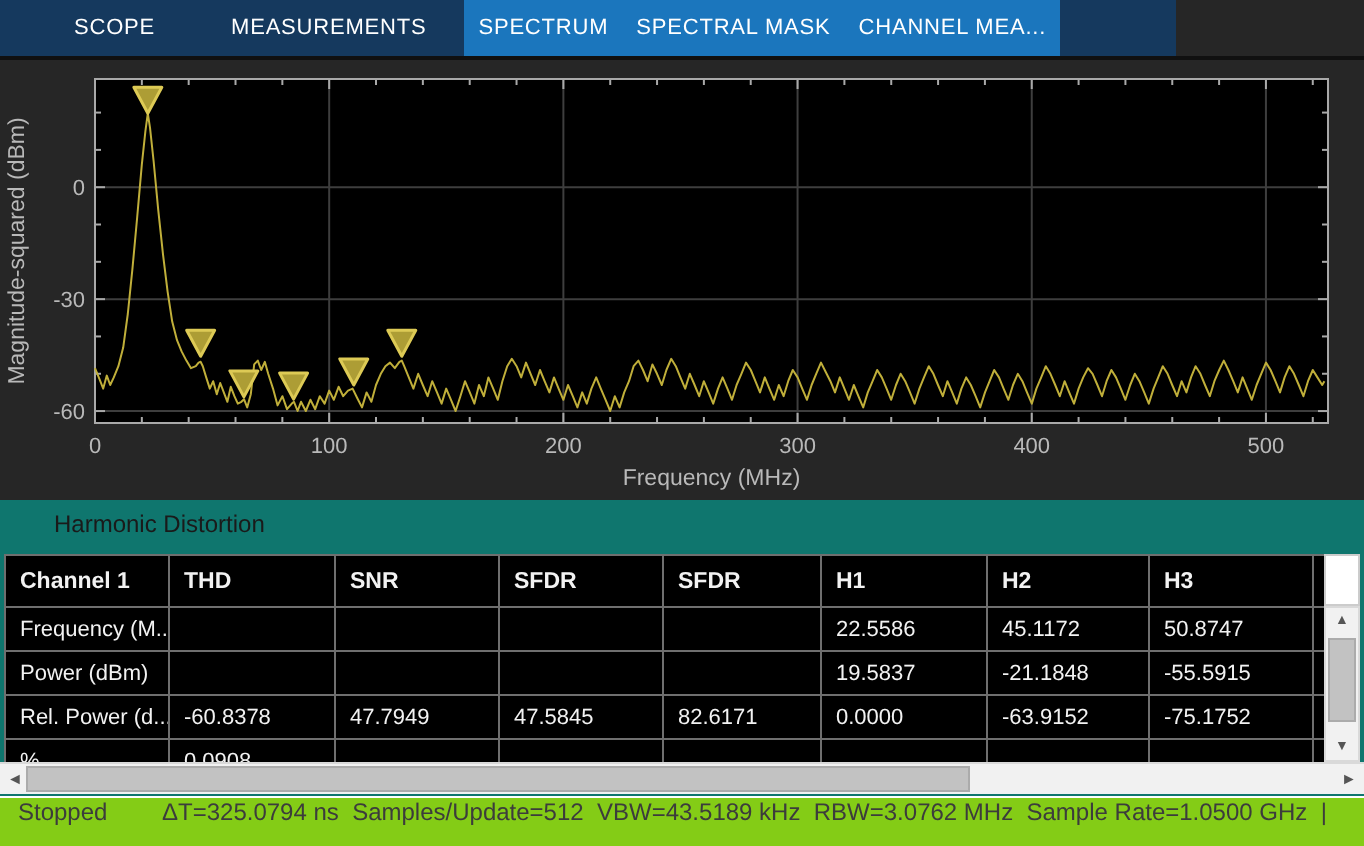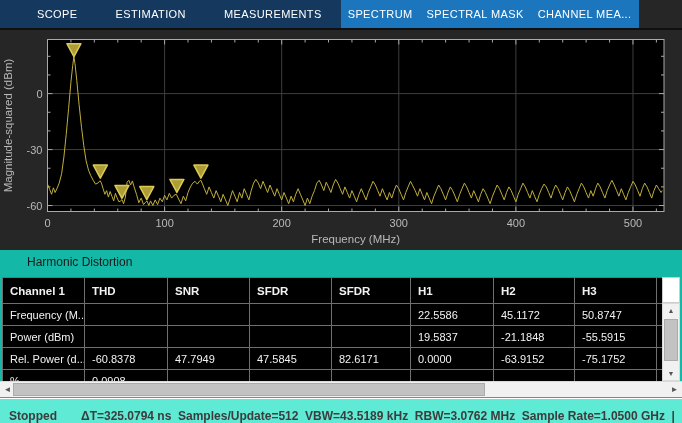--- a/index.html
+++ b/index.html
@@ -16,21 +16,21 @@
          padding:0 19px; white-space:nowrap; cursor:default; }
   .tabgroup-light .tab { padding:0 7px; }
   .tab-spacer { flex:1; }
 
   
   .plot-region { position:absolute; left:0; top:28px; width:682px; height:222px;
                  background:#262626; border-top:2px solid #101010; }
   svg text { font-family:"Liberation Sans", sans-serif; }
 
   
-  .panel { position:absolute; left:0; top:250px; width:682px; height:148px; background:#14b8a6;text-decoration:underline; }
+  .panel { position:absolute; left:0; top:250px; width:682px; height:148px; background:#0f766e;text-decoration:underline; }
   .panel-title { position:absolute; left:27px; top:5px; font-size:12px; color:#1a1a1a; }
   .table-wrap { position:absolute; left:2px; top:27px; width:660px; height:104px; overflow:hidden; }
   table.meas { border-collapse:collapse; table-layout:fixed; width:714px; background:#000000; }
   table.meas th, table.meas td { border:1px solid #6f6f6f; color:#f2f2f2; font-size:11px;
         text-align:left; padding:0 0 0 7px; overflow:hidden; white-space:nowrap; }
   table.meas th { height:26px; font-weight:bold; font-size:11.5px; }
   table.meas td { height:22px; font-weight:normal; }
 
   
   .corner-box { position:absolute; right:2px; top:27px; width:18px; height:26px;
@@ -45,34 +45,33 @@
   .hscroll { position:absolute; left:0; top:131px; width:682px; height:16px;
              background:#f1f1f1; border-top:1px solid #d9d9d9; }
   .hscroll .arrow { position:absolute; top:0; width:13px; height:15px; color:#555;
                     font-size:8px; text-align:center; line-height:15px; }
   .hscroll .left { left:1px; } .hscroll .right { right:1px; }
   .hscroll .thumb { position:absolute; left:13px; top:1px; width:472px; height:13px;
                     background:#c2c2c2; border:1px solid #ababab; }
 
   
   .statusbar { position:absolute; left:0; top:398px; width:682px; height:25px;
-               background:#5eead4; border-top:1px solid #ffffff;
-               display:flex; align-items:flex-end; font-size:12px; color:#3c3c3c;font-weight:bold; }
+               background:#84cc16; border-top:1px solid #ffffff;
+               display:flex; align-items:flex-start; font-size:12px; color:#3c3c3c; }
   .status-state { margin-left:9px; width:72px; }
   .status-info { white-space:pre; }
 </style>
 </head>
 <body>
 
 <div class="window">
 
   <div class="tabbar">
     <div class="tabgroup-dark">
       <div class="tab">SCOPE</div>
-      <div class="tab">ESTIMATION</div>
       <div class="tab">MEASUREMENTS</div>
     </div>
     <div class="tabgroup-light">
       <div class="tab">SPECTRUM</div>
       <div class="tab">SPECTRAL MASK</div>
       <div class="tab">CHANNEL MEA...</div>
     </div>
     <div class="tab-spacer"></div>
 
   </div>

